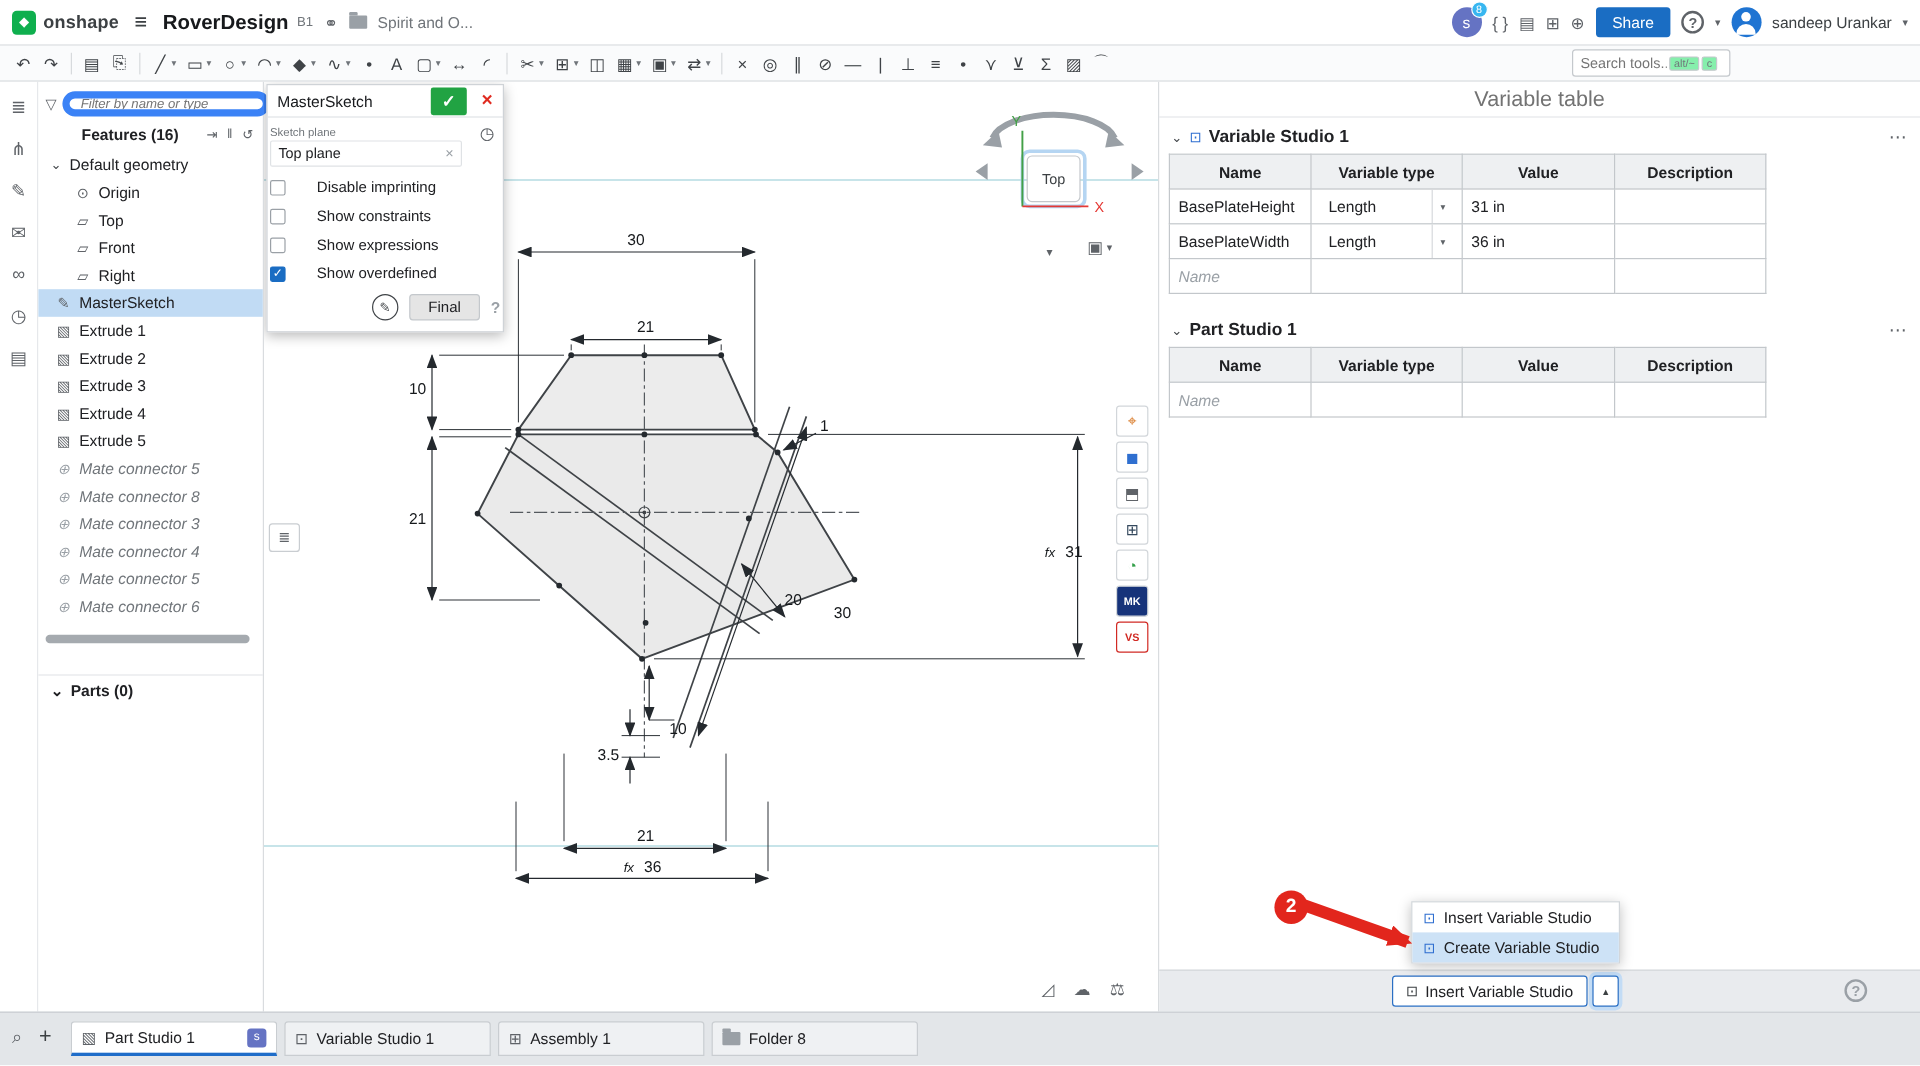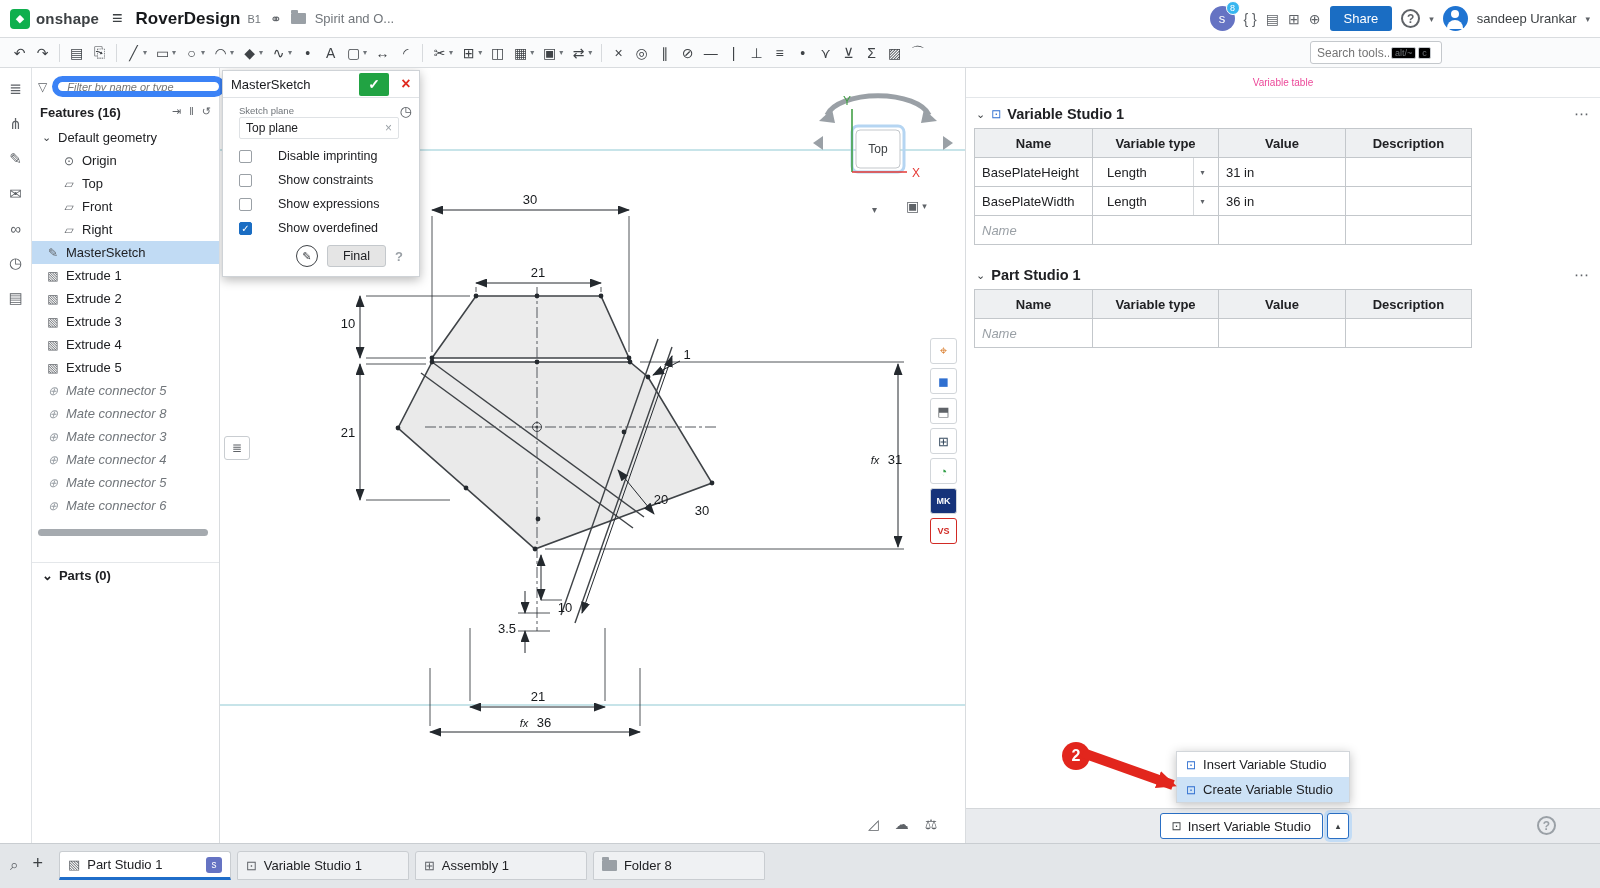--- a/index.html
+++ b/index.html
@@ -30,32 +30,32 @@
 .user-name{font-size:13px;color:#3c4043;}
 
 
 .toolbar{position:absolute;top:38px;left:0;right:0;height:30px;background:#fafbfc;border-bottom:1px solid #d9dcdf;display:flex;align-items:center;padding:0 8px;z-index:19;}
 .tool{display:flex;align-items:center;height:24px;padding:0 4px;border-radius:3px;color:#3f4347;font-size:14px;}
 .tool .g{min-width:15px;text-align:center;}
 .tool .c{font-size:8px;color:#70757a;margin-left:2px;}
 .sep{width:1px;height:18px;background:#d7dadd;margin:0 5px;}
 .tool-search{margin-left:auto;margin-right:150px;display:flex;align-items:center;border:1px solid #c4c8cc;border-radius:3px;background:#fff;height:23px;padding:0 6px;width:132px;gap:2px;}
 .tool-search input{border:0;outline:0;width:72px;font-size:12px;color:#3c4043;}
-.tool-search kbd{font-size:9px;border:1px solid #c4c8cc;border-radius:2px;padding:0 3px;color:#70757a;background:#000000;font-family:"Liberation Sans",sans-serif;}
+.tool-search kbd{font-size:9px;border:1px solid #c4c8cc;border-radius:2px;padding:0 3px;color:#70757a;background:#86efac;font-family:"Liberation Sans",sans-serif;}
 
 
 .left-rail{position:absolute;left:0;top:68px;width:32px;bottom:45px;background:#fff;border-right:1px solid #e0e3e6;display:flex;flex-direction:column;align-items:center;padding-top:12px;gap:17px;z-index:5;}
 .rail-icon{font-size:15px;color:#5f6368;}
 
 
 .sidebar{position:absolute;left:32px;top:68px;width:188px;bottom:45px;background:#fff;border-right:1px solid #d9dcdf;z-index:5;}
 .filter-row{display:flex;align-items:center;gap:5px;padding:8px 6px 6px;}
 .funnel{color:#5f6368;font-size:12px;}
 .filter-input{flex:1;border:6px solid #3b82f6;border-radius:11px;height:21px;font-size:11px;font-style:italic;padding:0 9px;color:#5f6368;outline:none;}
-.features-row{display:flex;padding:2px 8px 6px;font-weight:bold;font-size:13px;}
+.features-row{display:flex;align-items:center;padding:2px 8px 6px;font-weight:bold;font-size:13px;margin-left:28px;}
 .fr-icons{margin-left:auto;display:flex;gap:8px;color:#5f6368;font-size:11px;font-weight:normal;}
 .tree{list-style:none;}
 .trow{display:flex;align-items:center;height:23px;padding-left:10px;gap:6px;color:#202124;font-size:13px;}
 .trow .chev{font-size:11px;color:#3f4347;width:10px;}
 .trow.child{padding-left:30px;}
 .trow.feat{padding-left:14px;}
 .ticn{color:#5f6368;font-size:12px;width:14px;text-align:center;}
 .trow.sel{background:#c1dbf4;}
 .trow.sup{font-style:italic;color:#70757a;}
 .trow.sup .ticn{color:#9aa0a6;}
@@ -78,38 +78,38 @@
 .stool.vs{color:#d12a24;border-color:#d12a24;font-size:9px;font-weight:bold;}
 .canvas-bottom-tools{position:absolute;left:648px;top:748px;display:flex;gap:16px;color:#5f6368;font-size:14px;}
 .tree-toggle{position:absolute;left:4px;top:368px;width:26px;height:24px;border:1px solid #c9cdd1;border-radius:3px;background:#fff;display:flex;align-items:center;justify-content:center;color:#5f6368;font-size:12px;}
 
 
 .sketch-dialog{position:absolute;left:2px;top:2px;width:198px;background:#fff;border:1px solid #cfd3d7;box-shadow:0 3px 10px rgba(0,0,0,.28);z-index:10;}
 .sd-header{height:27px;display:flex;align-items:center;padding-left:8px;border-bottom:1px solid #e0e3e6;gap:4px;}
 .sd-title{flex:1;font-size:13px;color:#17191c;}
 .sd-accept{width:30px;height:23px;background:#21a343;color:#fff;display:flex;align-items:center;justify-content:center;border-radius:2px;font-size:14px;font-weight:bold;}
 .sd-cancel{width:26px;color:#e02b20;font-weight:bold;text-align:center;font-size:16px;}
-.sd-body{padding:7px 16px 9px;position:relative;}
+.sd-body{padding:7px 2px 9px;position:relative;}
 .sd-fl{font-size:9.5px;color:#70757a;}
 .sd-plane{display:flex;align-items:center;border:1px solid #dfe2e5;border-radius:2px;height:22px;padding:0 6px;width:160px;background:#fff;margin-top:1px;}
 .sd-plane .pv{flex:1;font-size:12px;}
 .sd-plane .x{color:#9aa0a6;font-size:12px;}
 .sd-clock{position:absolute;right:7px;top:5px;color:#5f6368;font-size:14px;}
 .cb{display:flex;align-items:center;gap:26px;margin:10px 0;}
 .box{width:13px;height:13px;border:1px solid #9aa0a6;border-radius:2px;background:#fff;font-size:10px;line-height:12px;text-align:center;color:transparent;flex:0 0 auto;}
 .box.on{background:#1a6dc3;border-color:#1a6dc3;color:#fff;}
 .cl{font-size:12.5px;color:#202124;}
 .sd-footer{display:flex;align-items:center;justify-content:flex-end;gap:9px;margin-top:10px;}
 .sd-pencil{width:22px;height:22px;border:1.5px solid #3f4347;border-radius:50%;display:flex;align-items:center;justify-content:center;font-size:11px;color:#3f4347;}
 .final-btn{height:22px;padding:0 15px;border:1px solid #c4c8cc;background:#e5e5e5;border-radius:3px;font-size:12.5px;color:#202124;text-align:right;}
 .sd-help{color:#9aa0a6;font-size:13px;font-weight:bold;}
 
 
 .right-panel{position:absolute;left:965px;top:68px;width:635px;bottom:45px;background:#fff;border-left:1px solid #d9dcdf;}
-.vt-title{height:30px;display:flex;align-items:center;justify-content:center;color:#ec4899;font-size:10px;border-bottom:1px solid #e4e7ea;}
+.vt-title{height:30px;display:flex;align-items:center;justify-content:center;color:#737373;font-size:18px;border-bottom:1px solid #e4e7ea;}
 .vt-section-h{display:flex;align-items:center;gap:6px;padding:7px 10px 5px;font-size:14.5px;font-weight:bold;}
 .vt-section-h .chev{font-size:11px;font-weight:normal;color:#3f4347;}
 .vt-section-h .sic{font-size:12px;color:#2f6fd0;font-weight:normal;}
 .ellip{margin-left:auto;color:#5f6368;letter-spacing:1px;font-weight:normal;font-size:15px;}
 table.vt{border-collapse:collapse;margin-left:8px;font-size:13px;table-layout:fixed;}
 table.vt th{border:1px solid #c3c7cb;background:#eef0f2;height:29px;font-weight:bold;text-align:center;}
 table.vt td{border:1px solid #c3c7cb;height:29px;padding:0 7px;background:#fff;}
 td.type{padding:0;}
 .type-in{display:flex;align-items:center;height:100%;}
 .type-in .tv{flex:1;padding:0 7px;}

